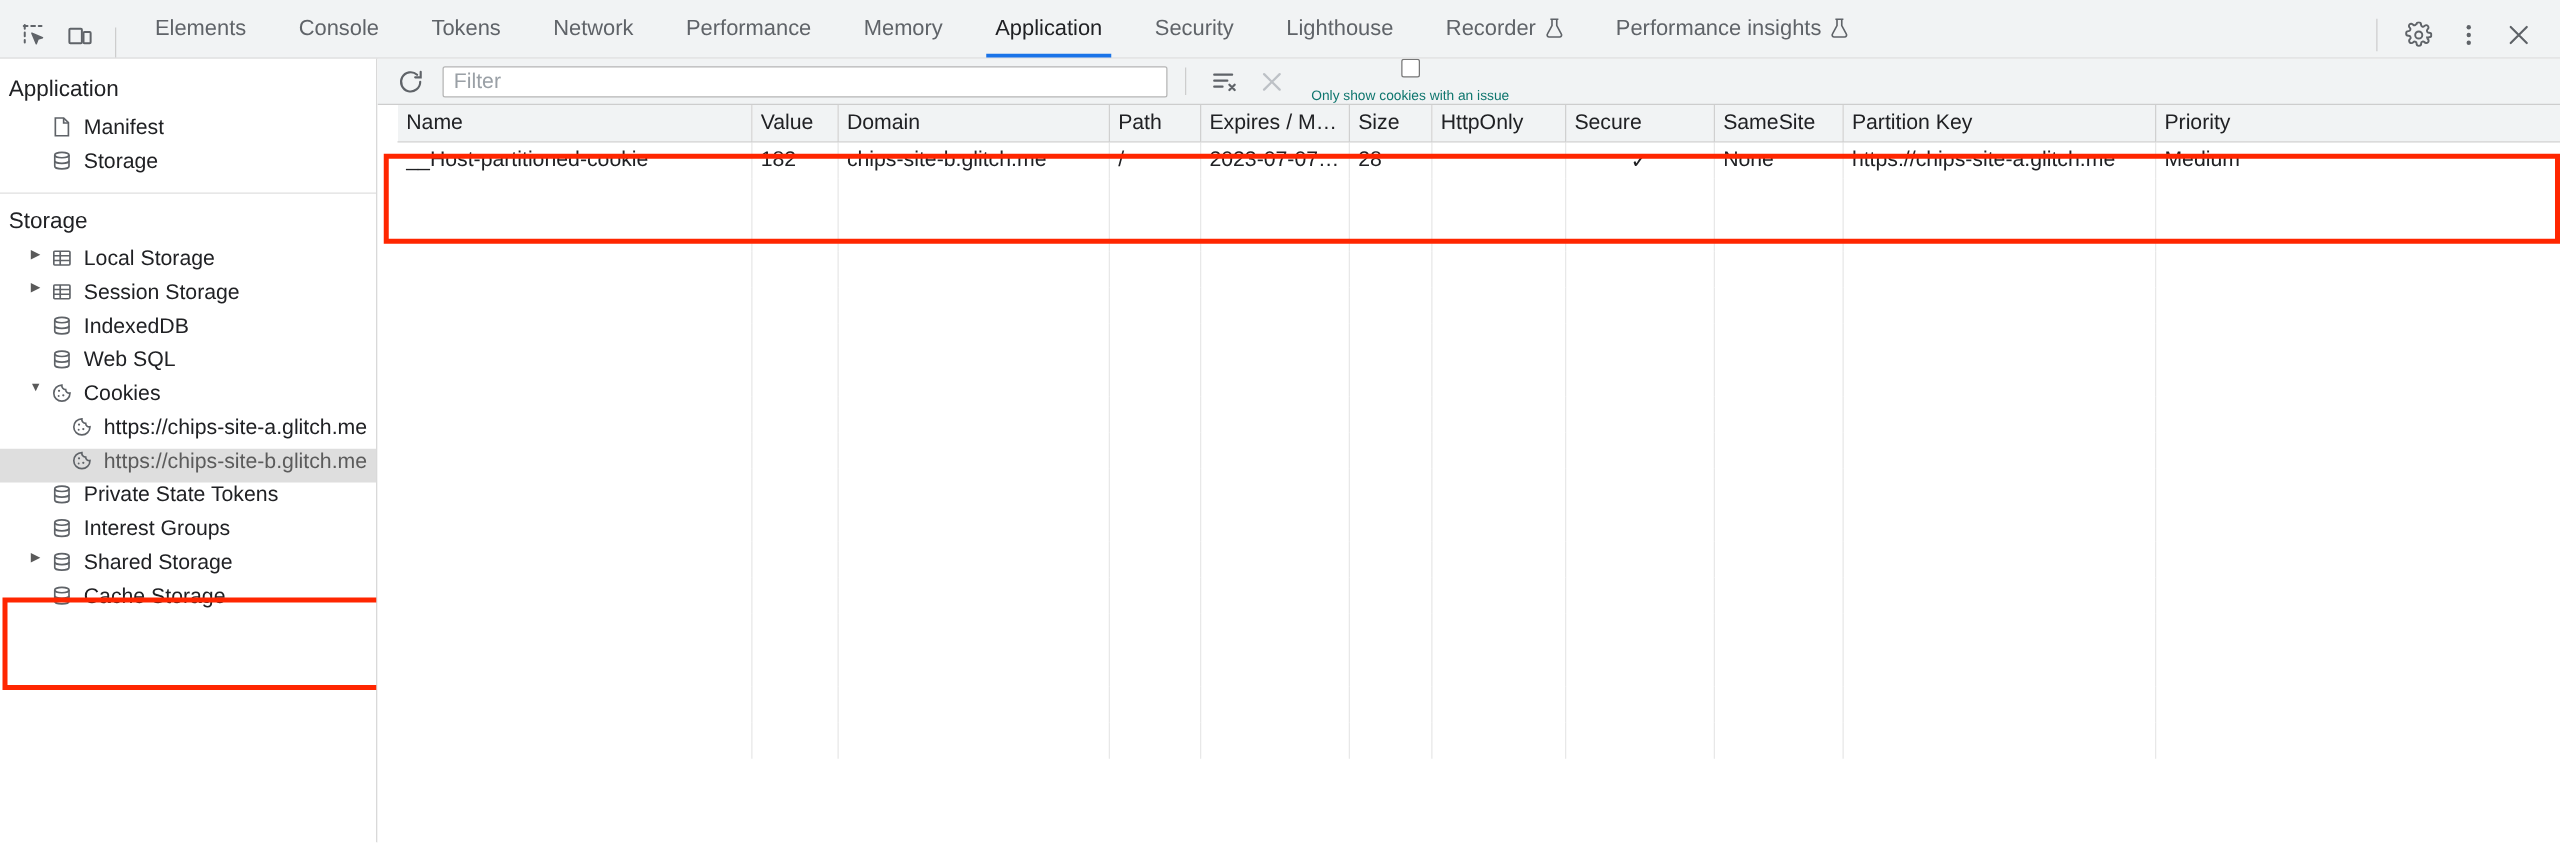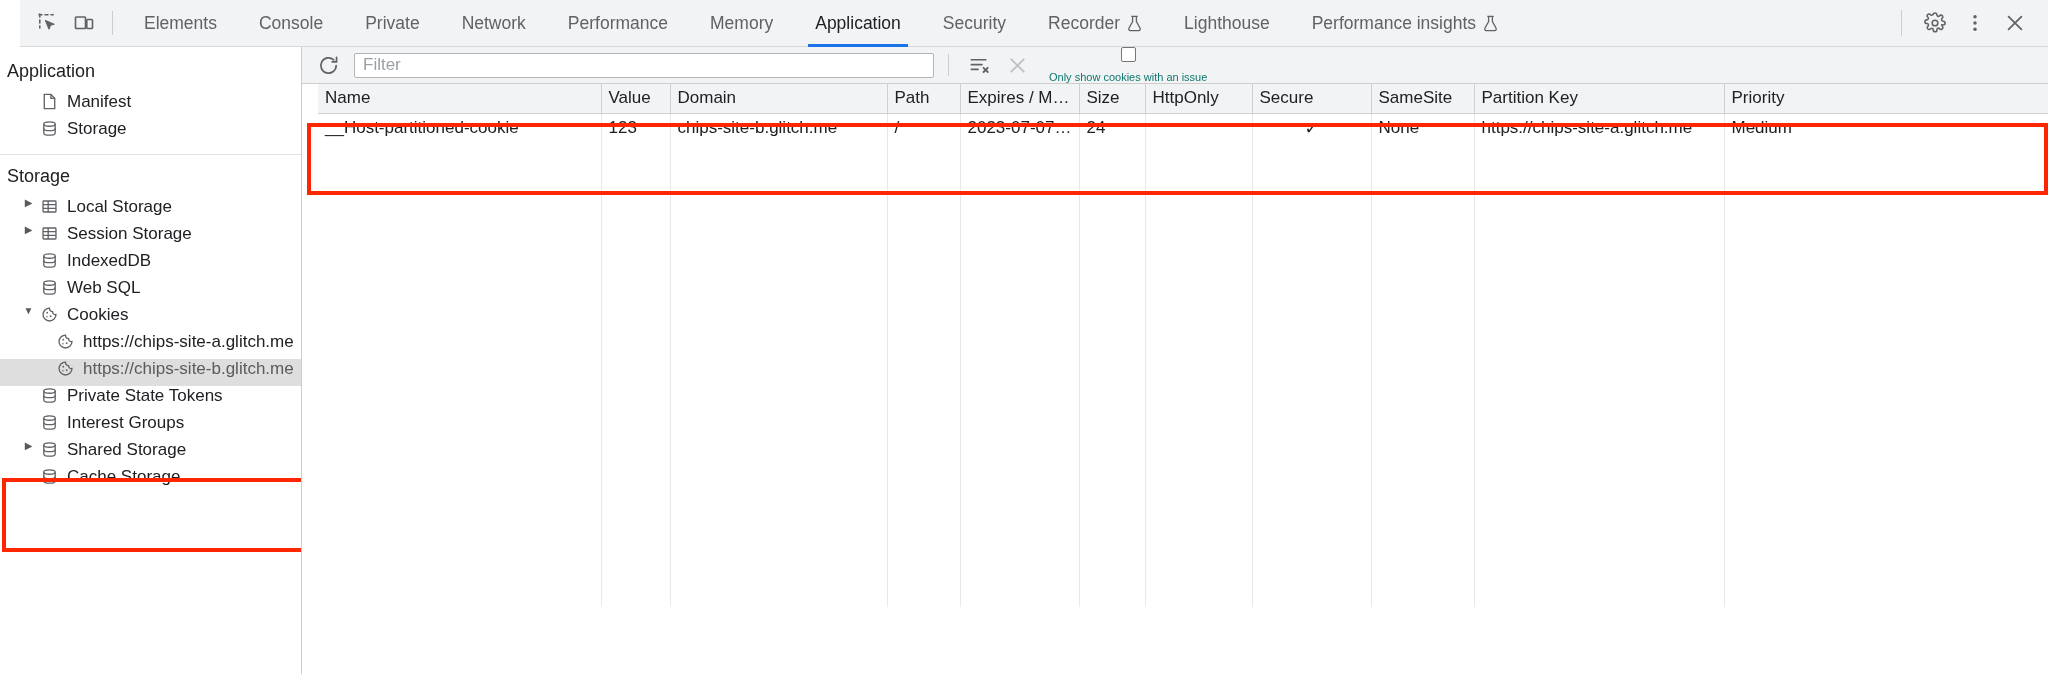--- a/index.html
+++ b/index.html
@@ -10,24 +10,23 @@
     overflow: hidden;
     -webkit-font-smoothing: antialiased;
   }
 
   
   .devtools-toolbar {
     height: 47px;
     background: #f1f3f4;
     border-bottom: 1px solid #d8d8d8;
     display: flex;
-    align-items: center;
+    align-items: flex-end;
     padding: 0 8px 0 10px;
     position: relative;
-    margin-left: 20px;
   }
   .tb-icon-btn {
     width: 36px; height: 34px;
     display: flex; align-items: center; justify-content: center;
     color: #5f6368;
     flex: 0 0 auto;
   }
   .tb-sep {
     width: 1px; height: 24px; background: #cdcdcd;
     margin: 0 10px; flex: 0 0 auto;
@@ -238,48 +237,48 @@
   <div class="tb-sep"></div>
 
   <div class="tab-strip">
     <div class="tab">
       <span>Elements</span>
     </div>
     <div class="tab">
       <span>Console</span>
     </div>
     <div class="tab">
-      <span>Private</span>
+      <span>Tokens</span>
     </div>
     <div class="tab">
       <span>Network</span>
     </div>
     <div class="tab">
       <span>Performance</span>
     </div>
     <div class="tab">
       <span>Memory</span>
     </div>
     <div class="tab selected">
       <span>Application</span>
     </div>
     <div class="tab">
       <span>Security</span>
+    </div>
+    <div class="tab">
+      <span>Lighthouse</span>
     </div>
     <div class="tab">
       <span>Recorder</span>
       <span class="flask">
         <svg width="15" height="17" viewBox="0 0 15 17" fill="none" stroke="currentColor" stroke-width="1.3">
           <path d="M5.6 1.4v5.1L1.9 13.3c-.6 1 .2 2.3 1.4 2.3h8.4c1.2 0 2-1.3 1.4-2.3L9.4 6.5V1.4"></path>
           <path d="M4.3 1.4h6.4"></path>
         </svg>
       </span>
-    </div>
-    <div class="tab">
-      <span>Lighthouse</span>
     </div>
     <div class="tab">
       <span>Performance insights</span>
       <span class="flask">
         <svg width="15" height="17" viewBox="0 0 15 17" fill="none" stroke="currentColor" stroke-width="1.3">
           <path d="M5.6 1.4v5.1L1.9 13.3c-.6 1 .2 2.3 1.4 2.3h8.4c1.2 0 2-1.3 1.4-2.3L9.4 6.5V1.4"></path>
           <path d="M4.3 1.4h6.4"></path>
         </svg>
       </span>
     </div>
@@ -539,25 +538,25 @@
             <th>HttpOnly</th>
             <th>Secure</th>
             <th>SameSite</th>
             <th>Partition Key</th>
             <th>Priority</th>
           </tr>
         </thead>
         <tbody>
           <tr>
             <td>__Host-partitioned-cookie</td>
-            <td>123</td>
+            <td>182</td>
             <td>chips-site-b.glitch.me</td>
             <td>/</td>
             <td>2023-07-07…</td>
-            <td>24</td>
+            <td>28</td>
             <td></td>
             <td class="center">✓</td>
             <td>None</td>
             <td>https://chips-site-a.glitch.me</td>
             <td>Medium</td>
           </tr>
           <tr class="filler">
             <td></td>
               <td></td>
               <td></td>

